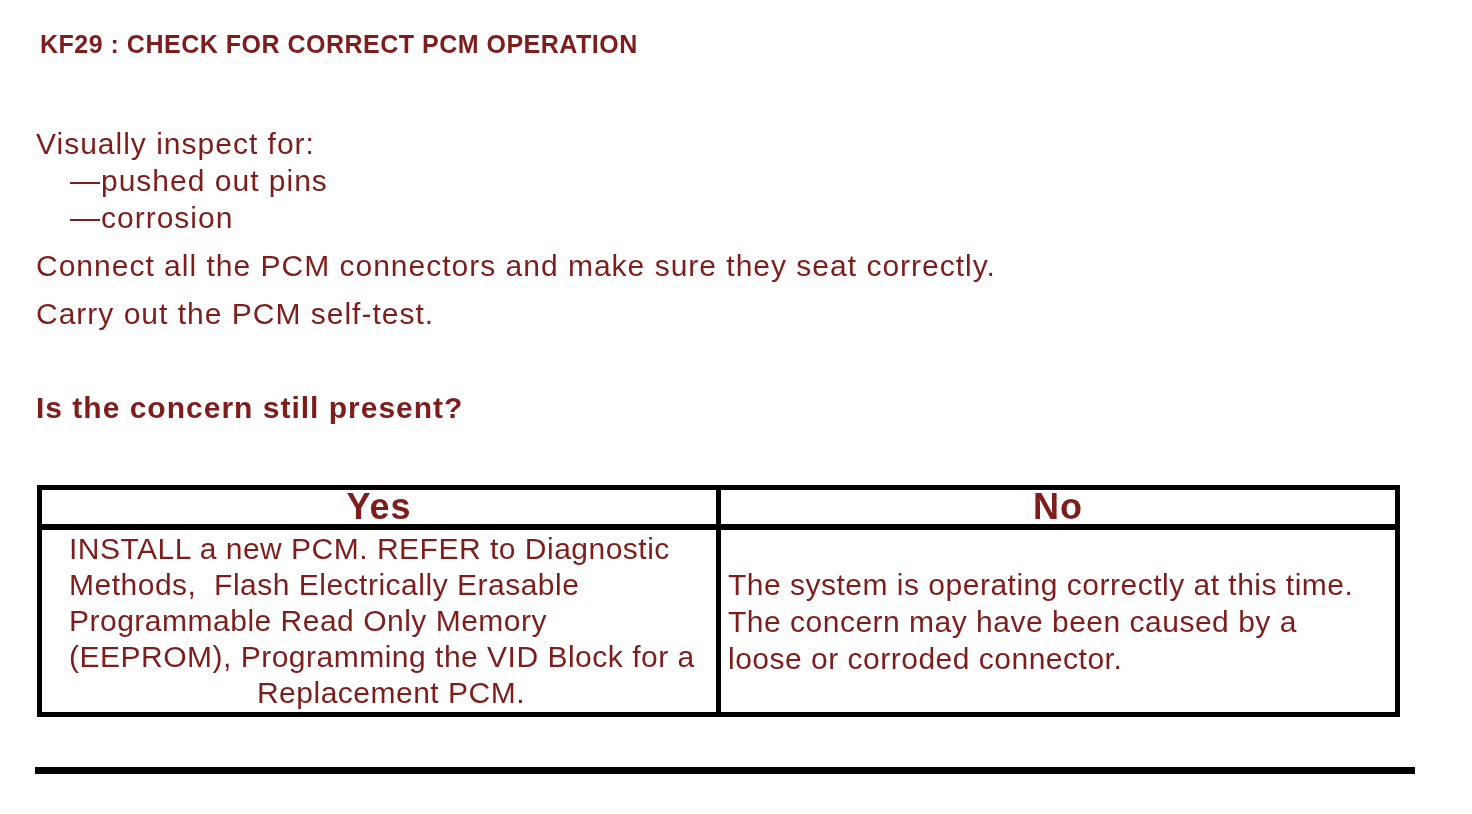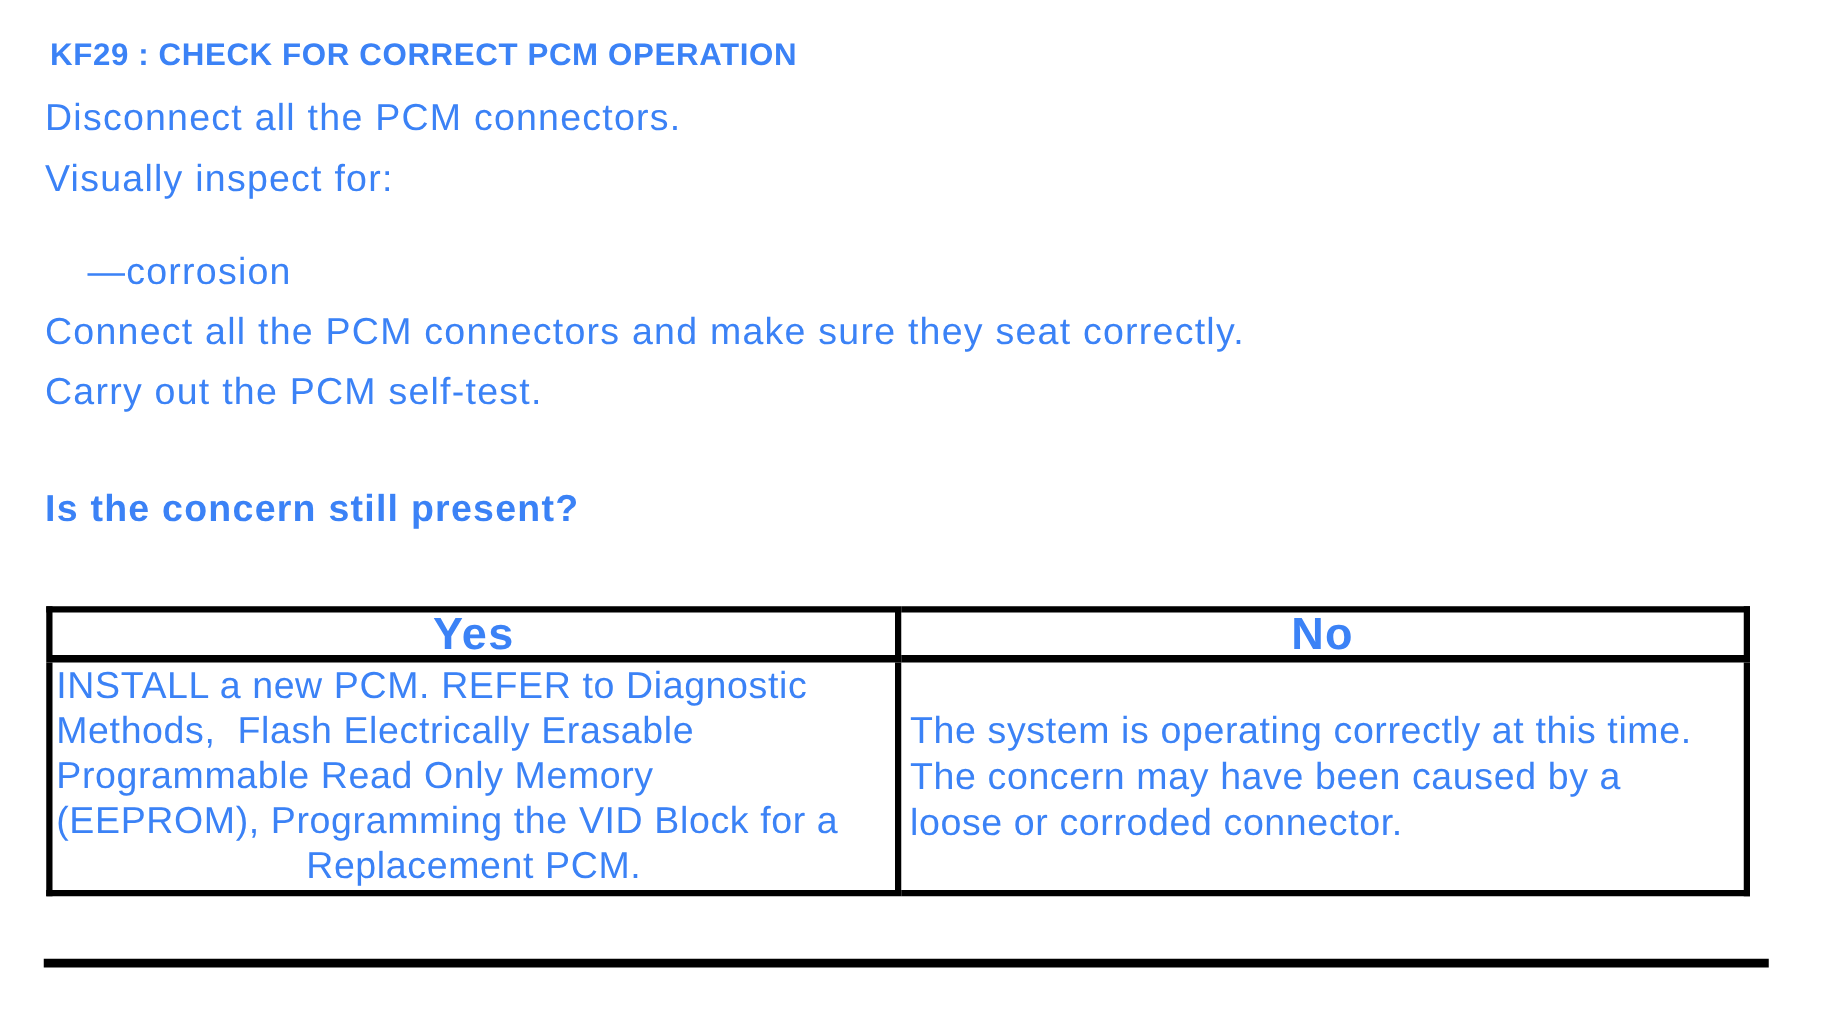--- a/index.html
+++ b/index.html
@@ -2,21 +2,21 @@
 <html><head>
 <meta charset="utf-8">
 <style>
   * { margin: 0; padding: 0; box-sizing: border-box; }
   html, body { background: #ffffff; }
   .page {
     position: relative;
     width: 1472px;
     height: 814px;
     background: #ffffff;
-    color: #3b82f6;
+    color: #7f1d1d;
     font-family: "Liberation Sans", sans-serif;
     overflow: hidden;
   }
   .heading {
     position: absolute;
     left: 40px;
     top: 30px;
     font-size: 25px;
     font-weight: bold;
     letter-spacing: 0.5px;
@@ -64,42 +64,42 @@
   .decision-table td + td { border-left: 5px solid #000000; }
   .decision-table td {
     height: 182px;
     font-size: 30px;
     letter-spacing: 0.5px;
     overflow: hidden;
   }
   .yes-cell { vertical-align: top; padding: 1px 3px; }
   .no-cell  { vertical-align: middle; padding-left: 7px; }
   .lines div { white-space: pre; }
-  .yes-lines div { line-height: 36px; }
+  .yes-lines div { line-height: 36px; margin-left: 24px; }
   .yes-lines div:last-child { text-align: center; }
   .no-lines div { line-height: 37px; }
 
   .bottom-rule {
     position: absolute;
     left: 35px;
     top: 767px;
     width: 1380px;
     height: 7px;
     background: #000000;
   }
 </style>
 </head>
 <body>
 
 <div class="page">
 
   <div class="heading">KF29 : CHECK FOR CORRECT PCM OPERATION</div>
 
-  <div class="para p1">Disconnect all the PCM connectors.</div>
   <div class="para p2">Visually inspect for:</div>
+  <div class="para li1 indent">—pushed out pins</div>
   <div class="para li2 indent">—corrosion</div>
   <div class="para p3">Connect all the PCM connectors and make sure they seat correctly.</div>
   <div class="para p4">Carry out the PCM self-test.</div>
   <div class="para question">Is the concern still present?</div>
 
   <table class="decision-table">
     <thead>
       <tr>
         <th>Yes</th>
         <th>No</th>

